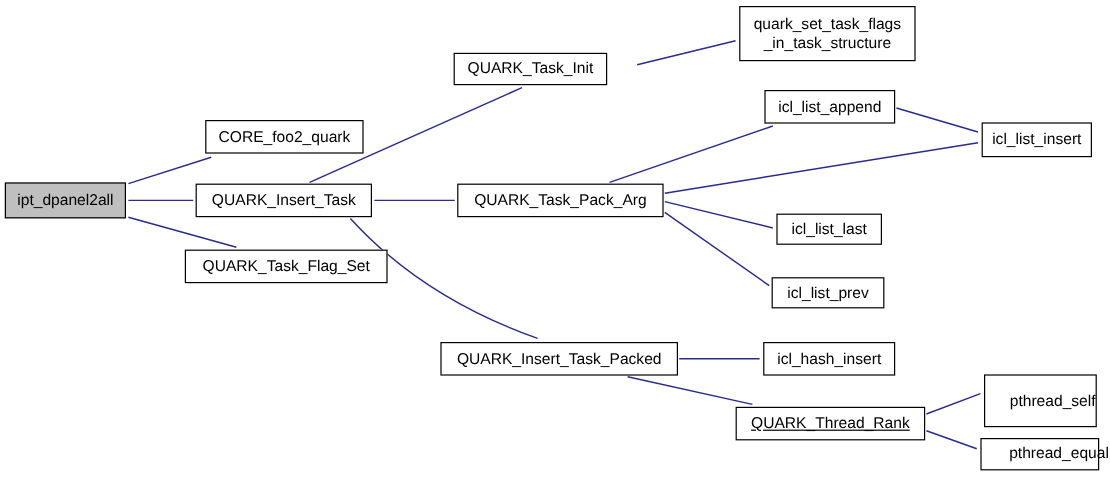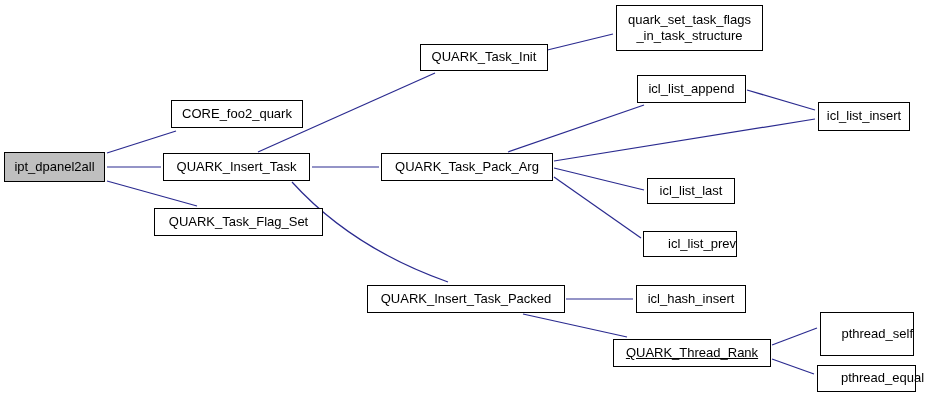--- a/index.html
+++ b/index.html
@@ -74,40 +74,40 @@
       </div>
       <div class="node" style="left: 171px; top: 100px; width: 132px; height: 28px;">
         <div>CORE_foo2_quark</div>
       </div>
       <div class="node" style="left: 163px; top: 153px; width: 147px; height: 28px;">
         <div>QUARK_Insert_Task</div>
       </div>
       <div class="node" style="left: 154px; top: 208px; width: 169px; height: 28px; text-align: right;">
         <div>QUARK_Task_Flag_Set</div>
       </div>
-      <div class="node" style="left: 420px; top: 44px; width: 128px; height: 27px;">
+      <div class="node" style="left: 378px; top: 44px; width: 128px; height: 27px;">
         <div>QUARK_Task_Init</div>
       </div>
       <div class="node" style="left: 616px; top: 5px; width: 147px; height: 46px;">
         <div>quark_set_task_flags</div>
         <div>_in_task_structure</div>
       </div>
       <div class="node" style="left: 637px; top: 75px; width: 109px; height: 28px;">
         <div>icl_list_append</div>
       </div>
       <div class="node" style="left: 818px; top: 102px; width: 92px; height: 29px;">
         <div>icl_list_insert</div>
       </div>
       <div class="node" style="left: 381px; top: 153px; width: 172px; height: 28px;">
         <div>QUARK_Task_Pack_Arg</div>
       </div>
       <div class="node" style="left: 647px; top: 178px; width: 88px; height: 26px; text-align: center;">
         <div>icl_list_last</div>
       </div>
-      <div class="node" style="left: 643px; top: 231px; width: 94px; height: 26px; align-items: flex-end;">
+      <div class="node" style="left: 643px; top: 231px; width: 94px; height: 26px;">
         <div>icl_list_prev</div>
       </div>
       <div class="node" style="left: 367px; top: 285px; width: 198px; height: 28px;">
         <div>QUARK_Insert_Task_Packed</div>
       </div>
       <div class="node" style="left: 636px; top: 285px; width: 110px; height: 28px;">
         <div>icl_hash_insert</div>
       </div>
       <div class="node" style="left: 613px; top: 339px; width: 158px; height: 28px; text-decoration: underline;">
         <div>QUARK_Thread_Rank</div>

